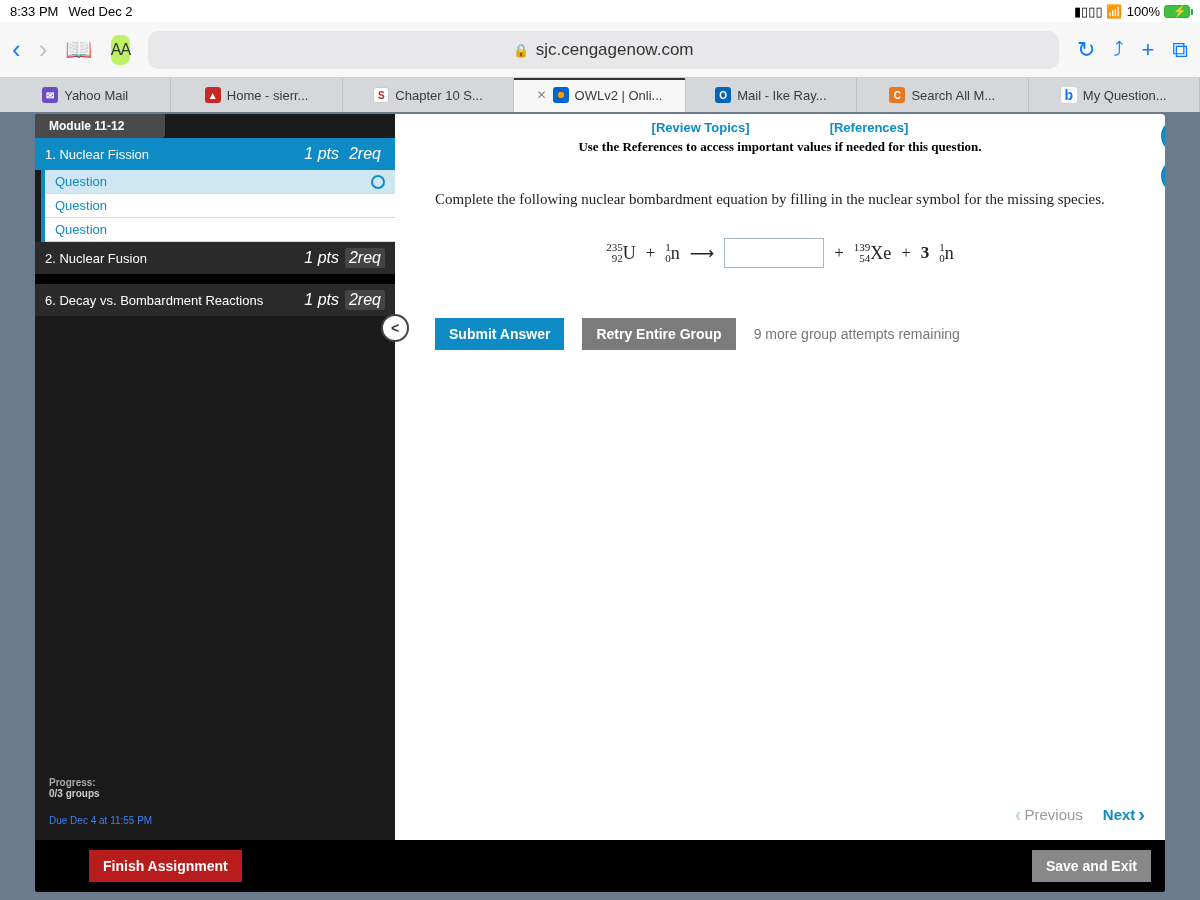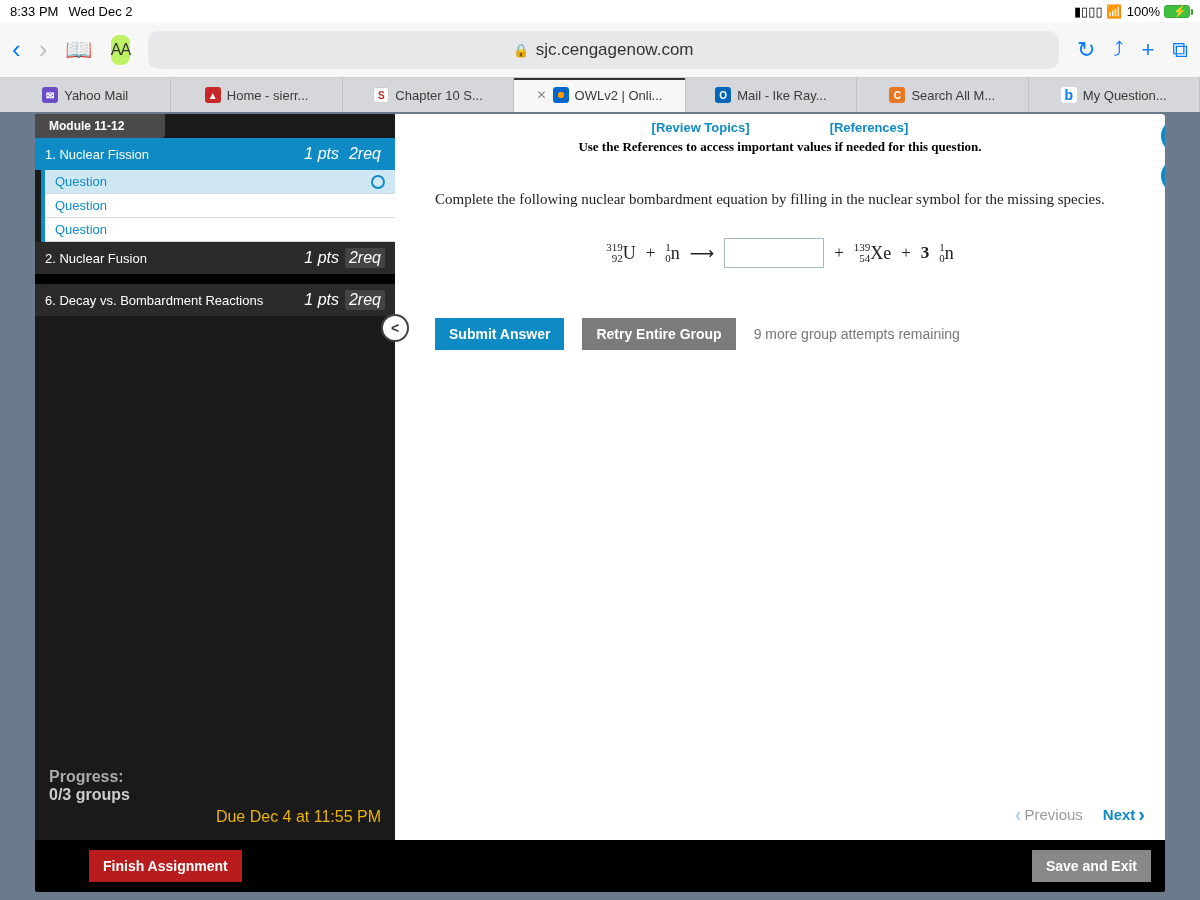--- a/index.html
+++ b/index.html
@@ -71,24 +71,24 @@
 .btn { padding:8px 14px; border:none; color:#fff; font-weight:bold; font-size:14px; cursor:pointer; }
 .btn.submit { background:#0e8bc5; }
 .btn.retry { background:#7b7b7b; }
 .attempts { color:#777; }
 
 
 .handle { position:absolute; left:-14px; top:200px; width:28px; height:28px; background:#fff; border:2px solid #444; border-radius:50%; display:flex; align-items:center; justify-content:center; font-weight:bold; z-index:5; }
 .handle::before { content:'<'; font-size:14px; color:#333; }
 
 
-.progressblock { margin-top:auto; padding:14px; color:#bbb; font-size:16px; }
+.progressblock { margin-top:auto; padding:14px; color:#bbb; font-size:10px; }
 .progressblock .t { color:#aaa; font-weight:bold; }
 .progressblock .g { color:#ccc; font-weight:bold; }
-.progressblock .due { color:#eab308; margin-top:4px;text-align:right; }
+.progressblock .due { color:#3b82f6; margin-top:16px; }
 
 .mainfoot { margin-top:auto; padding:14px 20px; display:flex; justify-content:flex-end; gap:20px; align-items:center; color:#999; font-size:15px; }
 .navlink { display:inline-flex; align-items:center; gap:3px; }
 .navlink.next { color:#0e8bc5; font-weight:bold; }
 .chev { font-size:20px; font-weight:bold; }
 
 
 .appbottom { background:#000; padding:10px 14px; display:flex; justify-content:space-between; align-items:center; }
 .btn.finish { background:#b91c1c;margin-left:40px; }
 .btn.save { background:#888; }
@@ -224,21 +224,21 @@
             <a>[References]</a>
           </div>
           <div class="refnote">Use the References to access important values if needed for this question.</div>
         </div>
 
         <div class="question-body">
           <p>Complete the following nuclear bombardment equation by filling in the nuclear symbol for the missing species.</p>
           <div class="eq">
             <span class="isotope">
                 <span class="nums">
-                  <span>319</span>
+                  <span>235</span>
                   <span>92</span>
                 </span>
                 <span class="sym">U</span>
               </span>
             <span>+</span>
             <span class="isotope">
                 <span class="nums">
                   <span>1</span>
                   <span>0</span>
                 </span>

